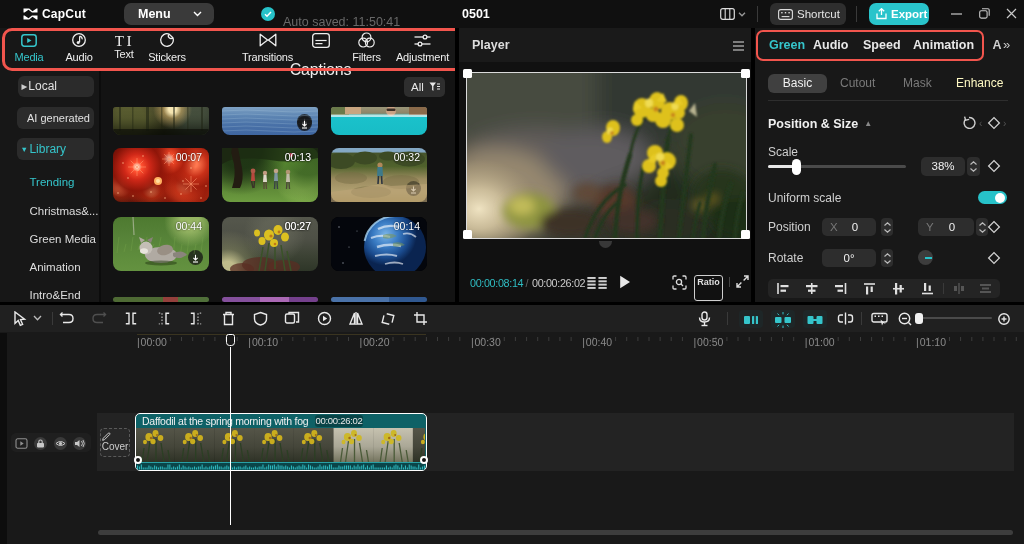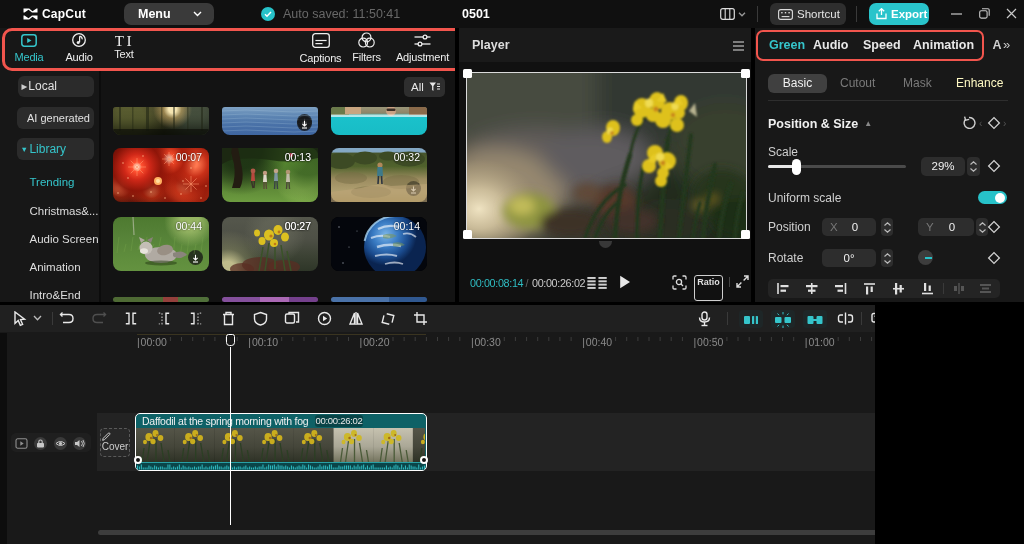--- a/index.html
+++ b/index.html
@@ -15,21 +15,21 @@
       <path d="M0.5,11.5 L6.2,11.5 L9.5,8.8 L13.5,11.5 L14.5,11.5 L14.5,7.4 L9.0,7.4 L5.5,10.2 L1.5,7.4 L0.5,7.4 Z" fill="#fff"></path>
     </svg>
 <div class="abs" style="left:42px;top:7px;font-size:12px;font-weight:bold;color:#fff;letter-spacing:.2px">CapCut</div>
 <div class="abs" style="left:124px;top:3px;width:90px;height:22px;background:#3a3a3a;border-radius:7px;color:#fff;font-size:12.5px;font-weight:bold;text-align:left;line-height:22px;padding-left:14px">Menu<svg class="abs" style="right:12px;top:8px" width="9" height="6" viewBox="0 0 9 6">
         <path d="M1,1 L4.5,4.5 L8,1" stroke="#fff" stroke-width="1.4" fill="none"></path>
       </svg></div>
 <div class="abs" style="left:261px;top:7px;width:14px;height:14px;border-radius:50%;background:#27c2c9"></div>
 <svg class="abs" style="left:264px;top:11px" width="8" height="7" viewBox="0 0 8 7">
       <path d="M1,3.2 L3,5.2 L7,1" stroke="#ffffff" stroke-width="1.5" fill="none"></path>
     </svg>
-<div class="abs" style="left:283px;top:7px;font-size:12.5px;color:#686868">Auto saved: 11:50:41</div>
+<div class="abs" style="left:283px;top:15px;font-size:12.5px;color:#686868">Auto saved: 11:50:41</div>
 <div class="abs" style="left:462px;top:7px;font-size:12.5px;font-weight:bold;color:#ffffff">0501</div>
 <svg class="abs" style="left:720px;top:8px" width="15" height="12" viewBox="0 0 15 12">
       <rect x="0.7" y="0.7" width="13.6" height="10.6" rx="2" stroke="#ddd" stroke-width="1.2" fill="none"></rect>
       <line x1="5.2" y1="0.7" x2="5.2" y2="11.3" stroke="#ddd" stroke-width="1.1"></line>
       <line x1="9.8" y1="0.7" x2="9.8" y2="11.3" stroke="#ddd" stroke-width="1.1"></line>
     </svg>
 <svg class="abs" style="left:738px;top:12px" width="8" height="5" viewBox="0 0 8 5">
       <path d="M1,0.8 L4,3.8 L7,0.8" stroke="#999" stroke-width="1.3" fill="none"></path>
     </svg>
 <div class="abs" style="left:757px;top:6px;width:1px;height:16px;background:#3a3a3a"></div>
@@ -86,29 +86,45 @@
     </div>
 <div class="abs" style="left:90px;top:4px;width:68px;height:34px;text-align:center">
       <div style="height:16px;display:flex;align-items:center;justify-content:center">
         <svg style="display:inline-block" width="18" height="14" viewBox="0 0 18 14">
           <text x="-0.5" y="12.5" font-family="Liberation Serif,serif" font-size="15.5" fill="#eee">T</text>
           <text x="11.5" y="12.5" font-family="Liberation Serif,serif" font-size="15.5" fill="#eee">I</text>
         </svg>
       </div>
       <div style="font-size:11px;letter-spacing:-0.2px;color:#eeeeee;margin-top:0">Text</div>
     </div>
+<div class="abs" style="left:133px;top:4px;width:68px;height:34px;text-align:center">
+      <div style="height:16px;display:flex;align-items:center;justify-content:center">
+        <svg style="display:inline-block" width="14" height="14" viewBox="0 0 14 14">
+          <path d="M9.2,1.1 A6.3,6.3 0 1 0 12.9,4.8 L9.2,1.1 A2.6,2.6 0 0 0 12.9,4.8" stroke="#eee" stroke-width="1.3" fill="none" stroke-linejoin="round"></path>
+        </svg>
+      </div>
+      <div style="font-size:11px;letter-spacing:-0.2px;color:#eeeeee;margin-top:3px">Stickers</div>
+    </div>
+<div class="abs" style="left:233.5px;top:4px;width:68px;height:34px;text-align:center">
+      <div style="height:16px;display:flex;align-items:center;justify-content:center">
+        <svg style="display:inline-block" width="18" height="14" viewBox="0 0 18 14">
+          <path d="M1.2,1.2 L8.6,7 L1.2,12.8 Z M16.8,1.2 L9.4,7 L16.8,12.8 Z" stroke="#eee" stroke-width="1.3" fill="none" stroke-linejoin="round"></path>
+        </svg>
+      </div>
+      <div style="font-size:11px;letter-spacing:-0.2px;color:#eeeeee;margin-top:3px">Transitions</div>
+    </div>
 <div class="abs" style="left:286.5px;top:4px;width:68px;height:34px;text-align:center">
       <div style="height:16px;display:flex;align-items:center;justify-content:center">
         <svg style="display:inline-block" width="18" height="15" viewBox="0 0 18 15">
           <rect x="0.7" y="0.7" width="16.6" height="13.6" rx="2.6" stroke="#eee" stroke-width="1.3" fill="none"></rect>
           <line x1="3.4" y1="7.5" x2="14.6" y2="7.5" stroke="#eee" stroke-width="1.2"></line>
           <line x1="3.4" y1="10.6" x2="10.5" y2="10.6" stroke="#eee" stroke-width="1.2"></line>
         </svg>
       </div>
-      <div style="font-size:11px;letter-spacing:-0.2px;color:#eeeeee;margin-top:4px">Captions</div>
+      <div style="font-size:16px;letter-spacing:-0.2px;color:#eeeeee;margin-top:13px">Captions</div>
     </div>
 <div class="abs" style="left:332.5px;top:4px;width:68px;height:34px;text-align:center">
       <div style="height:16px;display:flex;align-items:center;justify-content:center">
         <svg style="display:inline-block" width="17" height="16" viewBox="0 0 17 16">
           <circle cx="8.5" cy="5.4" r="4.4" stroke="#eee" stroke-width="1.2" fill="none"></circle>
           <circle cx="5.2" cy="10.6" r="4.4" stroke="#eee" stroke-width="1.2" fill="none"></circle>
           <circle cx="11.8" cy="10.6" r="4.4" stroke="#eee" stroke-width="1.2" fill="none"></circle>
         </svg>
       </div>
       <div style="font-size:11px;letter-spacing:-0.2px;color:#eeeeee;margin-top:3px">Filters</div>
@@ -123,21 +139,21 @@
         </svg>
       </div>
       <div style="font-size:11px;letter-spacing:-0.2px;color:#eeeeee;margin-top:3px">Adjustment</div>
     </div>
 <div class="abs" style="left:2px;top:-0.5px;width:464px;height:43.5px;border:3px solid #f2554d;border-radius:10px;box-sizing:border-box"></div>
 <div class="abs" style="left:17.5px;top:47.5px;width:76px;height:21.5px;background:#2b2b2b;border-radius:6px;color:#e0e0e0;font-size:12px;line-height:21.5px"><span style="font-size:7.5px;color:#ccc;margin-left:4px;vertical-align:1px">▶</span><span style="margin-left:1px">Local</span></div>
 <div class="abs" style="left:16.5px;top:79px;width:77px;height:22px;background:#2b2b2b;border-radius:6px;color:#e0e0e0;font-size:11px;line-height:22px;padding-left:10.5px;white-space:nowrap">AI generated</div>
 <div class="abs" style="left:16.5px;top:110px;width:77px;height:22px;background:#2b2b2b;border-radius:6px;color:#35c5cb;font-size:12px;line-height:22px"><span style="font-size:7.5px;margin-left:4px;vertical-align:1px">▼</span><span style="margin-left:1.5px">Library</span></div>
 <div class="abs" style="left:29.5px;top:147.5px;font-size:11.5px;color:#35c5cb">Trending</div>
 <div class="abs" style="left:29.5px;top:176.5px;font-size:11.5px;color:#dddddd">Christmas&amp;...</div>
-<div class="abs" style="left:29.5px;top:205px;font-size:11.5px;color:#dddddd">Audio Screen</div>
+<div class="abs" style="left:29.5px;top:205px;font-size:11.5px;color:#dddddd">Green Media</div>
 <div class="abs" style="left:29.5px;top:233px;font-size:11.5px;color:#dddddd">Animation</div>
 <div class="abs" style="left:29.5px;top:261px;font-size:11.5px;color:#dddddd">Intro&amp;End</div>
 <div class="abs" style="left:404px;top:49px;width:41px;height:20px;background:#2e2e2e;border-radius:5px;color:#e8e8e8;font-size:11.5px;line-height:20px;padding-left:7px">All<svg class="abs" style="right:5px;top:5px" width="11" height="10" viewBox="0 0 11 10">
         <path d="M0.5,0.5 L7,0.5 L4.4,4 L4.4,9 L3.1,8 L3.1,4 Z" fill="#e8e8e8"></path>
         <line x1="8" y1="2" x2="11" y2="2" stroke="#e8e8e8"></line>
         <line x1="8" y1="4.5" x2="11" y2="4.5" stroke="#e8e8e8"></line>
         <line x1="8" y1="7" x2="11" y2="7" stroke="#e8e8e8"></line>
       </svg></div>
 </div>
 <div class="abs" style="left:113px;top:107px;width:96px;height:28px;border-radius:3px 3px 8px 8px;overflow:hidden;">
@@ -566,21 +582,21 @@
     </svg>
 <svg class="abs" style="left:232px;top:88px" width="14" height="14" viewBox="0 0 14 14">
       <rect x="3.2" y="3.2" width="7.6" height="7.6" transform="rotate(45 7 7)" stroke="#cfcfcf" stroke-width="1.3" fill="none"></rect>
     </svg>
 <div class="abs" style="left:224px;top:90px;font-size:10px;color:#555">‹</div>
 <div class="abs" style="left:248px;top:90px;font-size:10px;color:#555">›</div>
 <div class="abs" style="left:13px;top:117px;font-size:12px;color:#cfcfcf">Scale</div>
 <div class="abs" style="left:13px;top:137px;width:138px;height:2.5px;background:#4a4a4a;border-radius:2px"></div>
 <div class="abs" style="left:13px;top:137px;width:28px;height:2.5px;background:#e8e8e8;border-radius:2px"></div>
 <div class="abs" style="left:37px;top:130.5px;width:9px;height:16px;background:#fff;border-radius:4.5px"></div>
-<div class="abs" style="left:166px;top:129px;width:44px;height:19px;background:#2d2d2d;border-radius:5px;color:#f0f0f0;font-size:11.5px;text-align:center;line-height:19px">29%</div>
+<div class="abs" style="left:166px;top:129px;width:44px;height:19px;background:#2d2d2d;border-radius:5px;color:#f0f0f0;font-size:11.5px;text-align:center;line-height:19px">38%</div>
 <div class="abs" style="left:212px;top:129px;width:13px;height:19px;background:#2d2d2d;border-radius:4px"></div>
 <svg class="abs" style="left:214px;top:133px" width="9" height="11" viewBox="0 0 9 11">
       <path d="M1.5,3.5 L4.5,0.8 L7.5,3.5" stroke="#bbb" stroke-width="1.2" fill="none"></path>
       <path d="M1.5,7.5 L4.5,10.2 L7.5,7.5" stroke="#bbb" stroke-width="1.2" fill="none"></path>
     </svg>
 <svg class="abs" style="left:232px;top:131px" width="14" height="14" viewBox="0 0 14 14">
       <rect x="3.2" y="3.2" width="7.6" height="7.6" transform="rotate(45 7 7)" stroke="#cfcfcf" stroke-width="1.3" fill="none"></rect>
     </svg>
 <div class="abs" style="left:13px;top:163px;font-size:12px;color:#cfcfcf">Uniform scale</div>
 <div class="abs" style="left:223px;top:163px;width:29px;height:13px;background:#27c2c9;border-radius:7px"></div>
@@ -650,21 +666,21 @@
       <rect x="1" y="3" width="3" height="5" fill="#555"></rect>
       <rect x="8" y="3" width="3" height="5" fill="#555"></rect>
     </svg>
 <svg class="abs" style="left:225px;top:255px" width="12" height="12" viewBox="0 0 12 12">
       <rect x="0" y="1" width="11" height="2" fill="#555"></rect>
       <rect x="2" y="4.5" width="7" height="2" fill="#555"></rect>
       <rect x="0" y="8" width="11" height="2" fill="#555"></rect>
     </svg>
 </div>
 <div class="abs" style="left:756px;top:30px;width:228px;height:31px;border:2.5px solid #f2554d;border-radius:7px"></div>
-<div class="abs" style="left:0;top:305px;width:875px;height:239px;background:#191919;overflow:hidden">
+<div class="abs" style="left:0;top:305px;width:1024px;height:239px;background:#191919;overflow:hidden">
 <div class="abs" style="left:0;top:0;width:1024px;height:27px;background:#202020"></div>
 <div class="abs" style="left:0;top:28px;width:7px;height:211px;background:#0d0d0d"></div>
 <div class="abs" style="left:97px;top:107.5px;width:917px;height:58px;background:#232323"></div>
 <svg class="abs" style="left:11.5px;top:6px" width="15" height="16" viewBox="0 0 15 16">
       <path d="M3,1 L3,12.5 L6.2,9.5 L8.3,14.3 L10.6,13.3 L8.5,8.6 L12.6,8.2 Z" stroke="#e8e8e8" stroke-width="1.4" fill="none"></path>
     </svg>
 <svg class="abs" style="left:32.5px;top:10px" width="9" height="7" viewBox="0 0 9 7">
       <path d="M1,1 L4.5,4.8 L8,1" stroke="#bbb" stroke-width="1.3" fill="none"></path>
     </svg>
 <div class="abs" style="left:52px;top:7px;width:1px;height:13px;background:#3a3a3a"></div>

